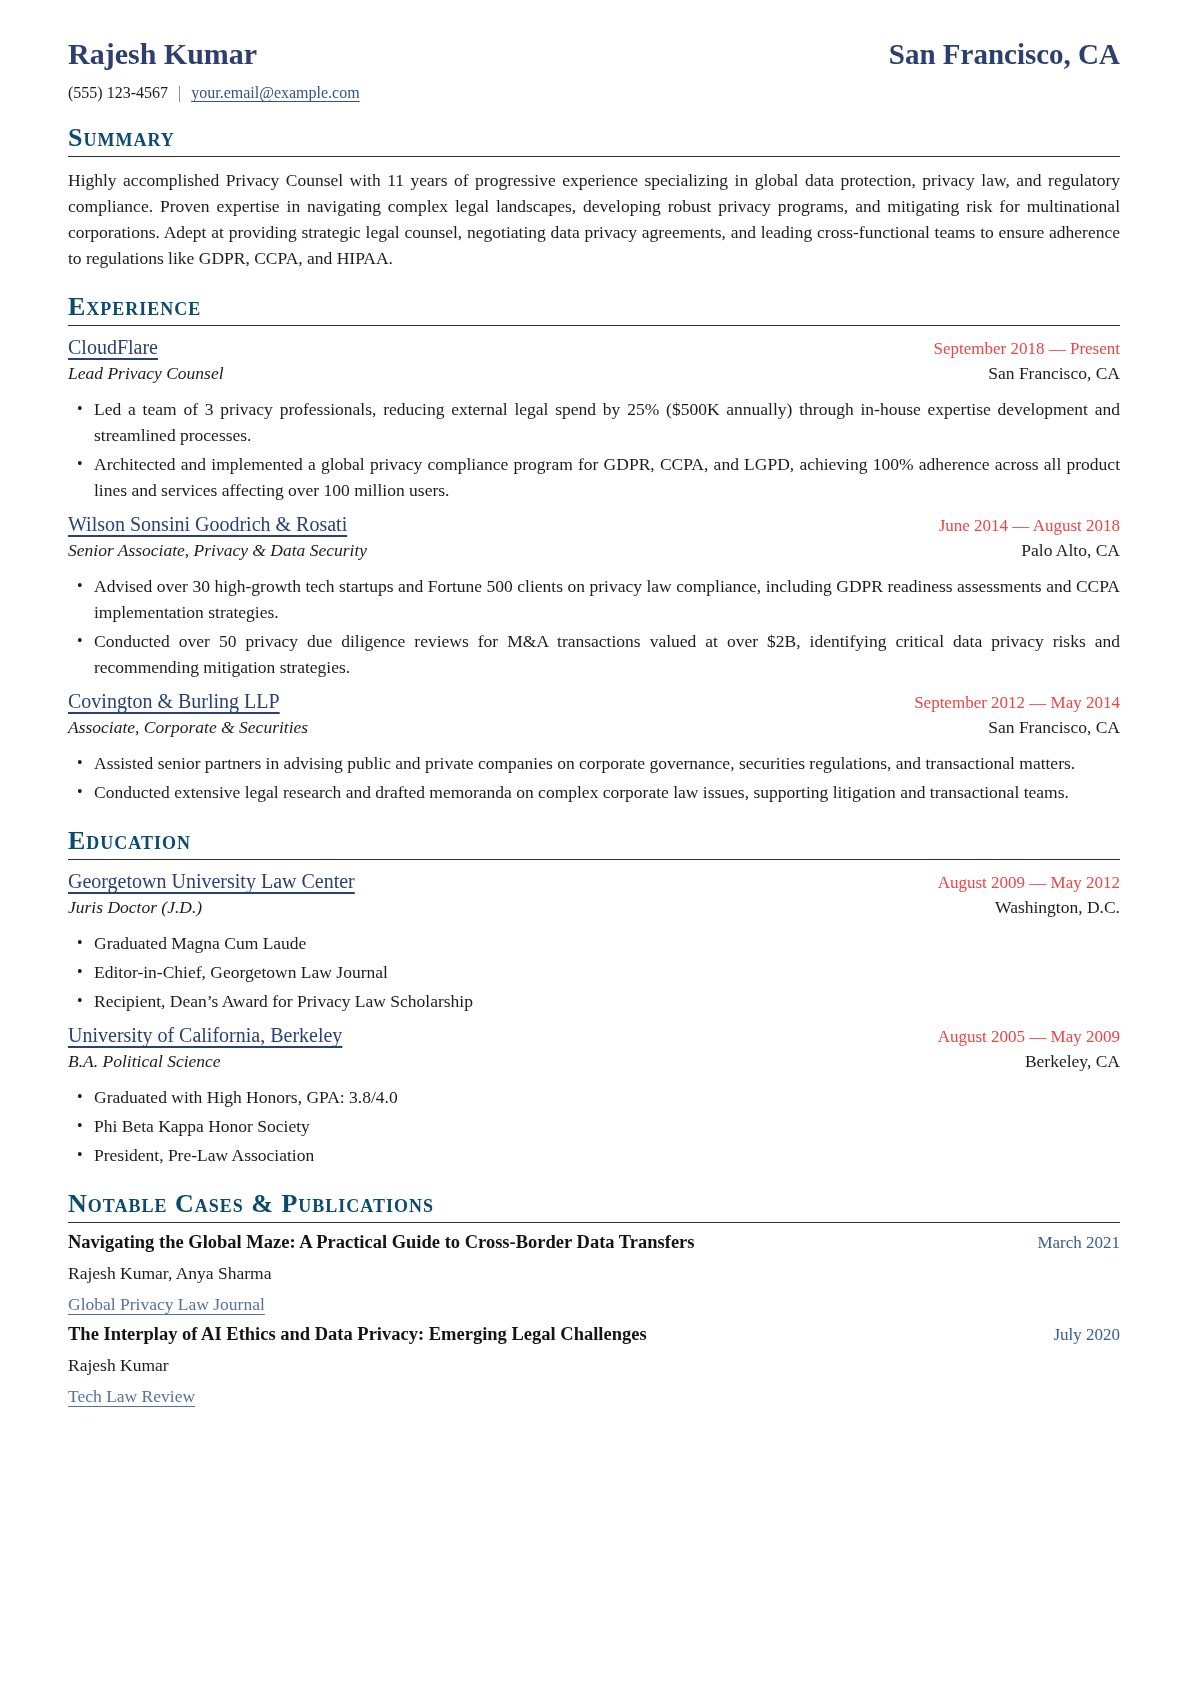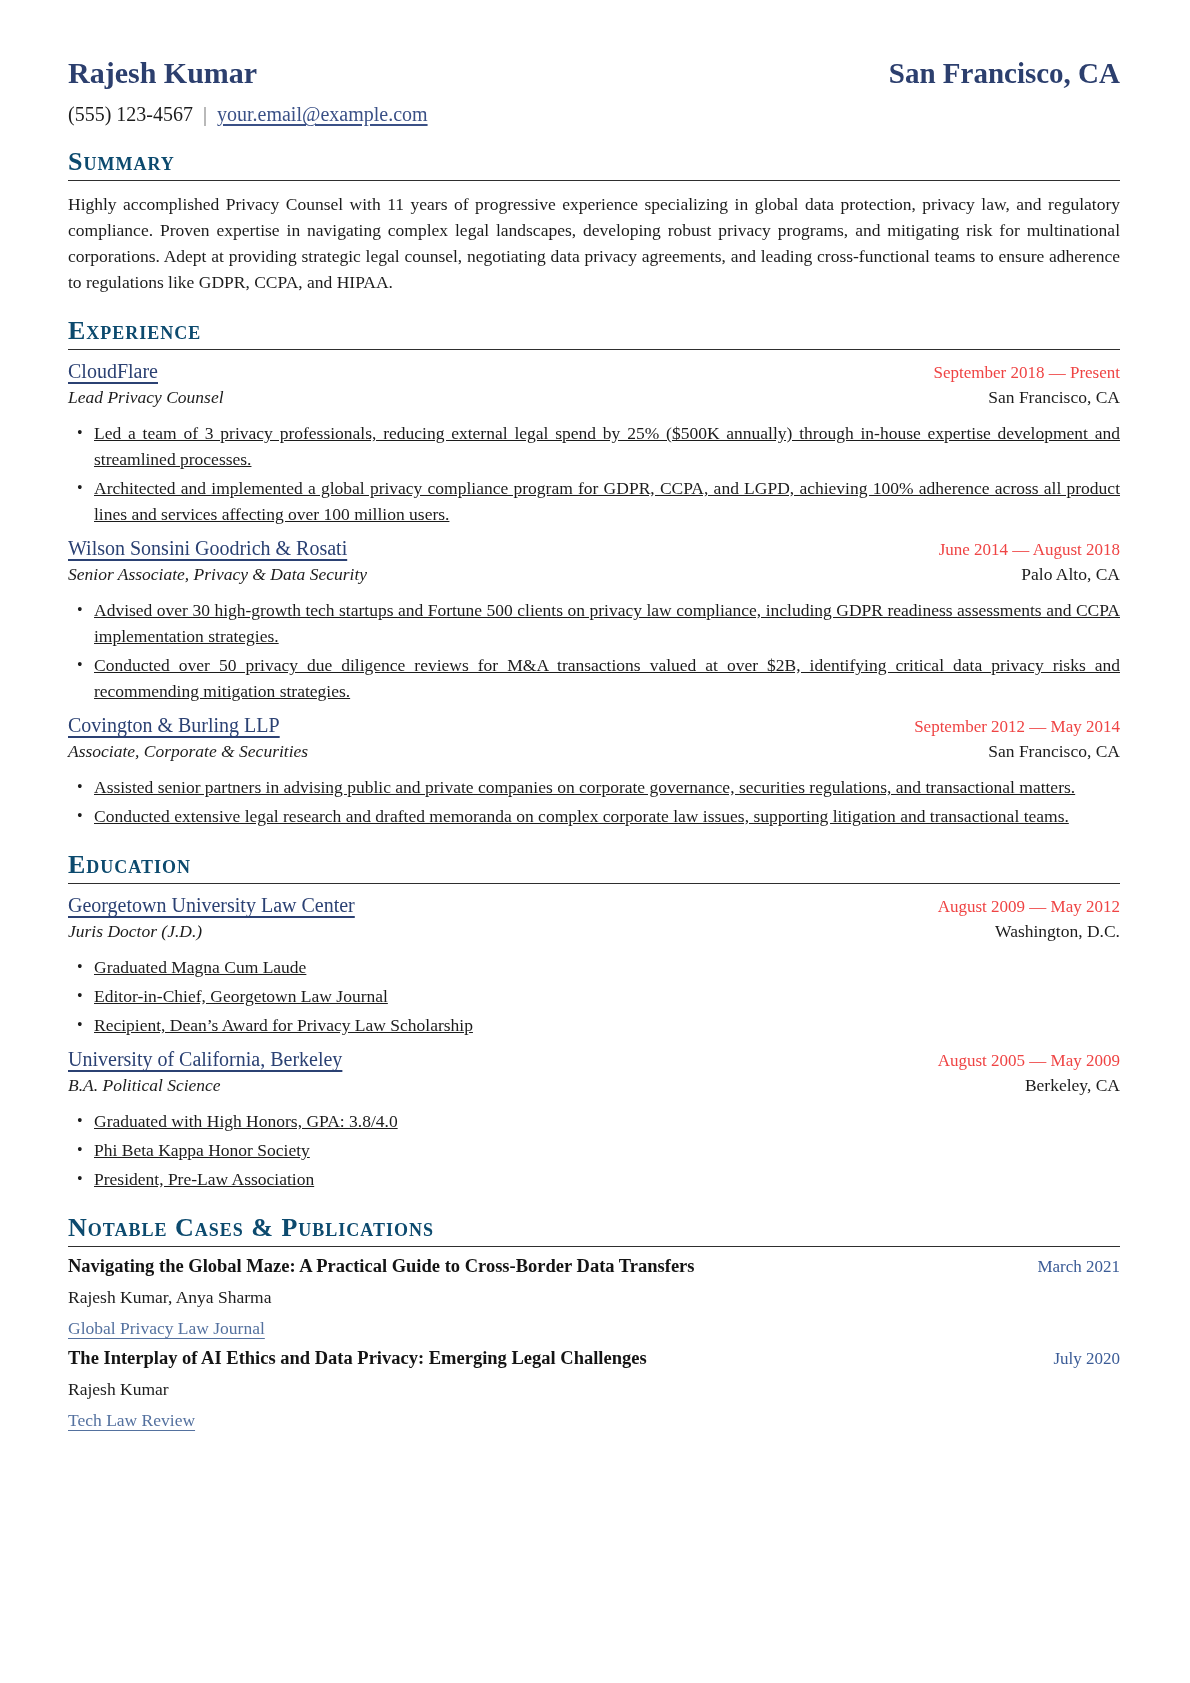--- a/index.html
+++ b/index.html
@@ -4,27 +4,27 @@
 <style>
   * { box-sizing: border-box; }
   html, body { margin: 0; padding: 0; }
   body {
     width: 1190px; height: 1683px;
     background: #ffffff;
     font-family: "Liberation Serif", "DejaVu Serif", serif;
     color: #1c1c1c;
     overflow: hidden;
   }
-  .page { padding: 56px 70px 0 68px; }
+  .page { padding: 37px 70px 0 68px; }
 
   
   .header-row { display: flex; justify-content: space-between; align-items: baseline; }
   .name { font-size: 30px; font-weight: bold; color: #2c3f6e; }
   .hdr-loc { font-size: 29px; font-weight: bold; color: #2c3f6e; }
-  .contact { margin-top: 13px; font-size: 20px; color: #1c1c1c; }
+  .contact { margin-top: 13px; font-size: 16px; color: #1c1c1c; }
   .contact .sep { color: #7a7a7a; margin: 0 10px; }
   .email-link { color: #3a5086; text-decoration: underline; text-underline-offset: 3px; cursor: pointer; }
 
   
   h2.section {
     font-size: 26px; font-weight: bold;
     font-variant: small-caps;
     letter-spacing: 1px;
     color: #0c4a6e;
     border-bottom: 1.5px solid #2e2e2e;
@@ -44,21 +44,21 @@
     font-size: 20px; font-weight: normal;
     color: #2b4173;
     text-decoration: underline; text-underline-offset: 4px;
     cursor: pointer;
   }
   .dates { font-size: 17px; color: #ef4444; }
   .entry-row2 { display: flex; justify-content: space-between; align-items: flex-end; margin-top: 4px; font-size: 17.5px; }
   .role { font-style: italic; }
   .loc { font-style: normal; }
 
-  ul.bullets { margin: 12px 0 2px 0; padding: 0 0 0 26px; list-style: none; text-decoration: underline; }
+  ul.bullets { margin: 12px 0 2px 0; padding: 0 0 0 26px; list-style: none; }
   ul.bullets li {
     position: relative;
     font-size: 17.5px; line-height: 26px;
     text-align: justify;
     margin-bottom: 3px;
   }
   ul.bullets li::before {
     content: "\2022";
     position: absolute; left: -17px; top: 0;
     font-size: 16px;

